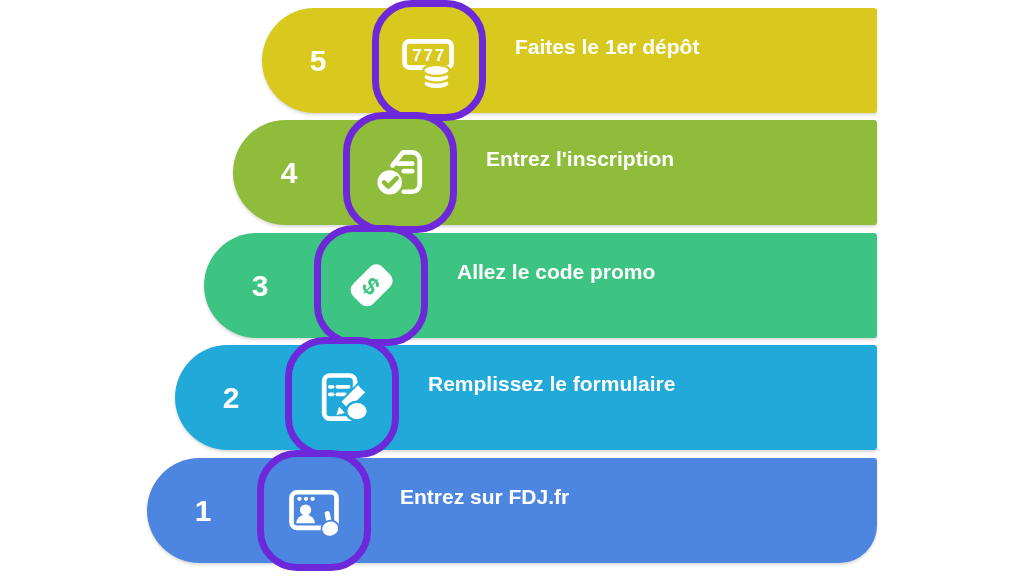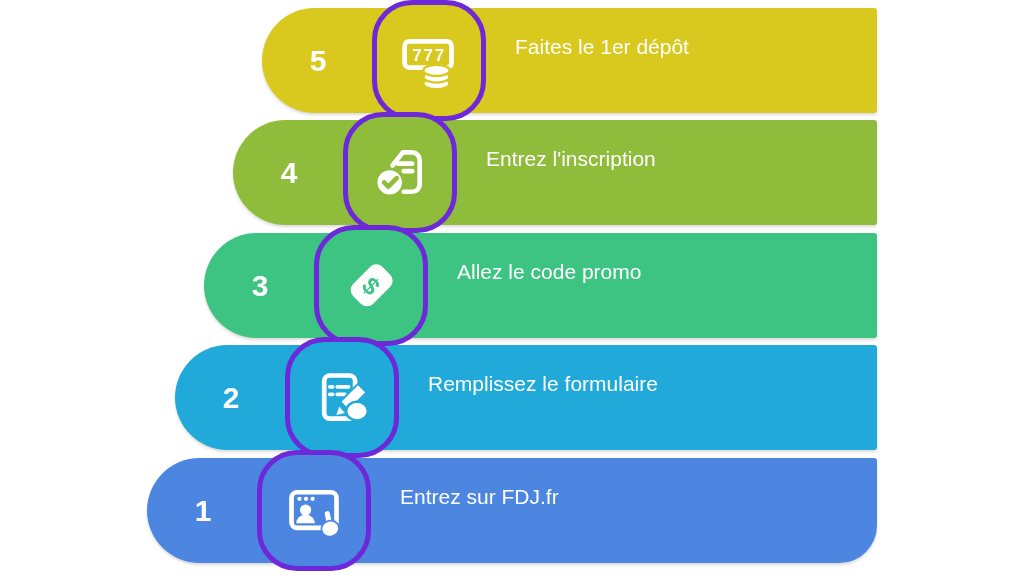--- a/index.html
+++ b/index.html
@@ -13,26 +13,26 @@
     border-radius:53px 3px 3px 53px;
     box-shadow:0 2px 3px rgba(0,0,0,0.15);
   }
   .row.first { border-radius:53px 3px 38px 53px; }
   .num {
     flex:none; width:112px; display:flex; align-items:center; justify-content:center;
     color:#ffffff; font-size:30px; font-weight:bold;
   }
   .bubble {
     position:absolute; left:110px; top:-8px; width:114px; height:121px;
-    box-sizing:border-box; border:5px solid #6d28d9; border-radius:40px;
+    box-sizing:border-box; border:7px solid #6d28d9; border-radius:40px;
     display:flex; align-items:center; justify-content:center; z-index:5;
   }
   .bubble svg { display:block; }
   .label {
-    flex:1; color:#ffffff; font-size:21px; font-weight:normal;
+    flex:1; color:#ffffff; font-size:21px; font-weight:bold;
     padding:27px 10px 0 141px; white-space:nowrap; overflow:hidden;
   }
   svg text { font-family:"Liberation Sans", sans-serif; font-weight:bold; }
 </style>
 </head>
 <body>
 
 <div class="stage">
 
   <div class="row" style="top: 8px; left: 262px; width: 615px; background-color: rgb(217, 201, 31);">

